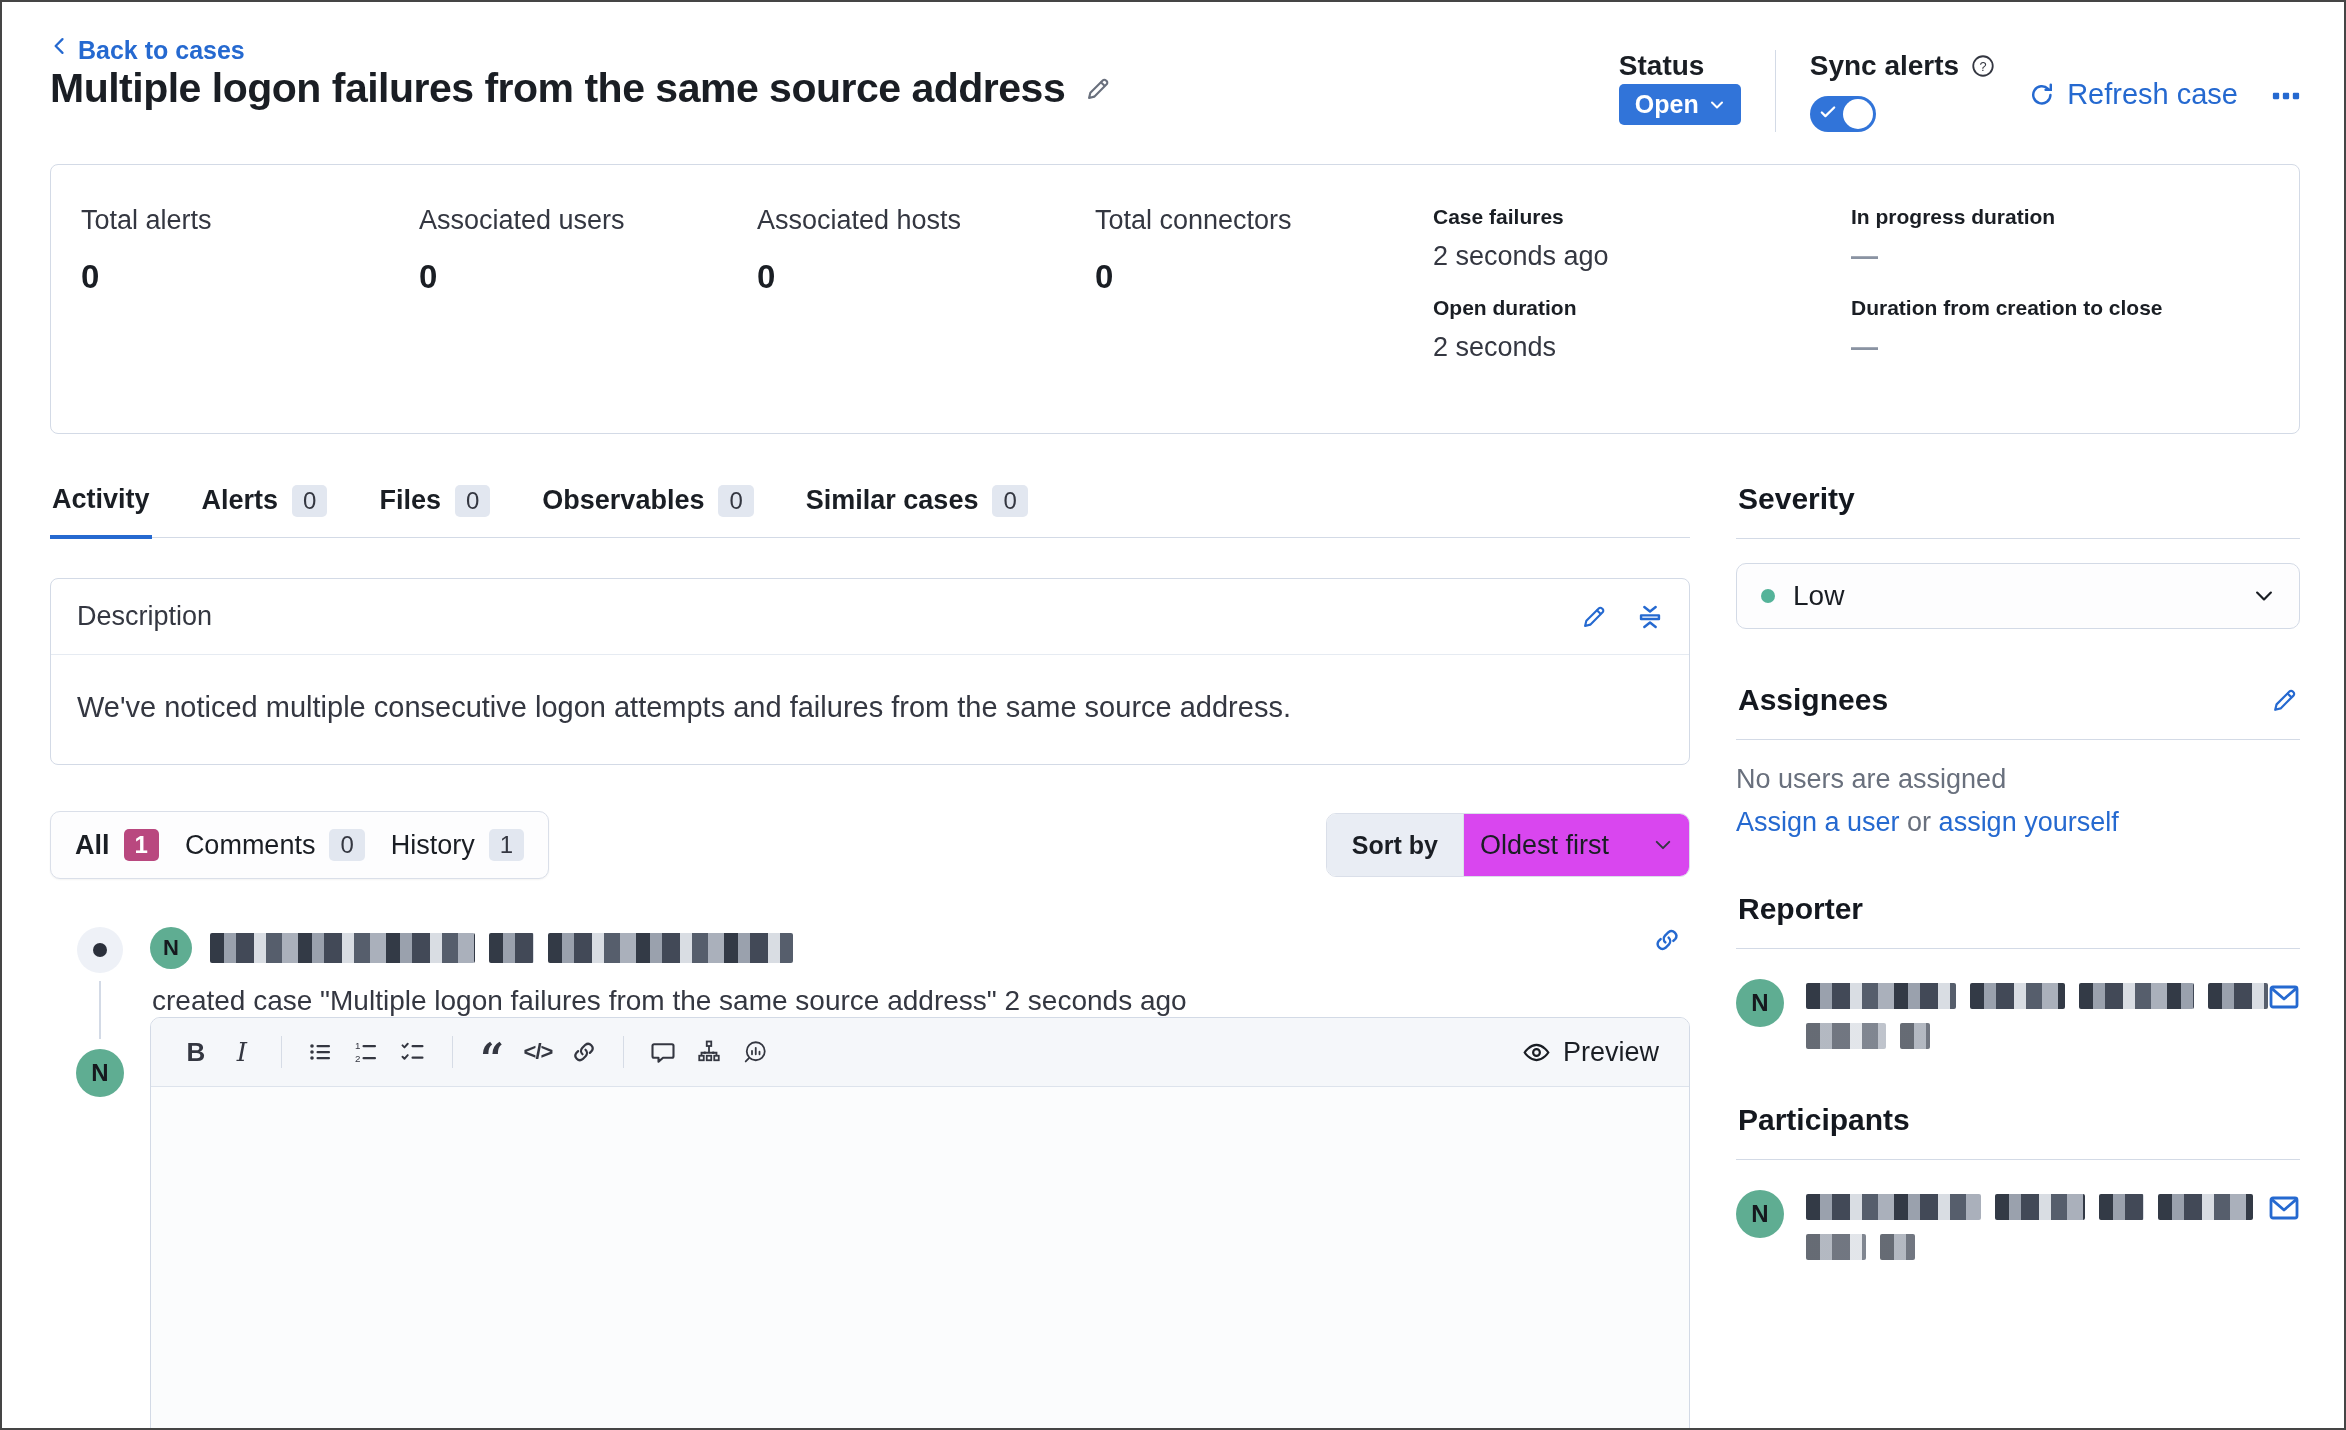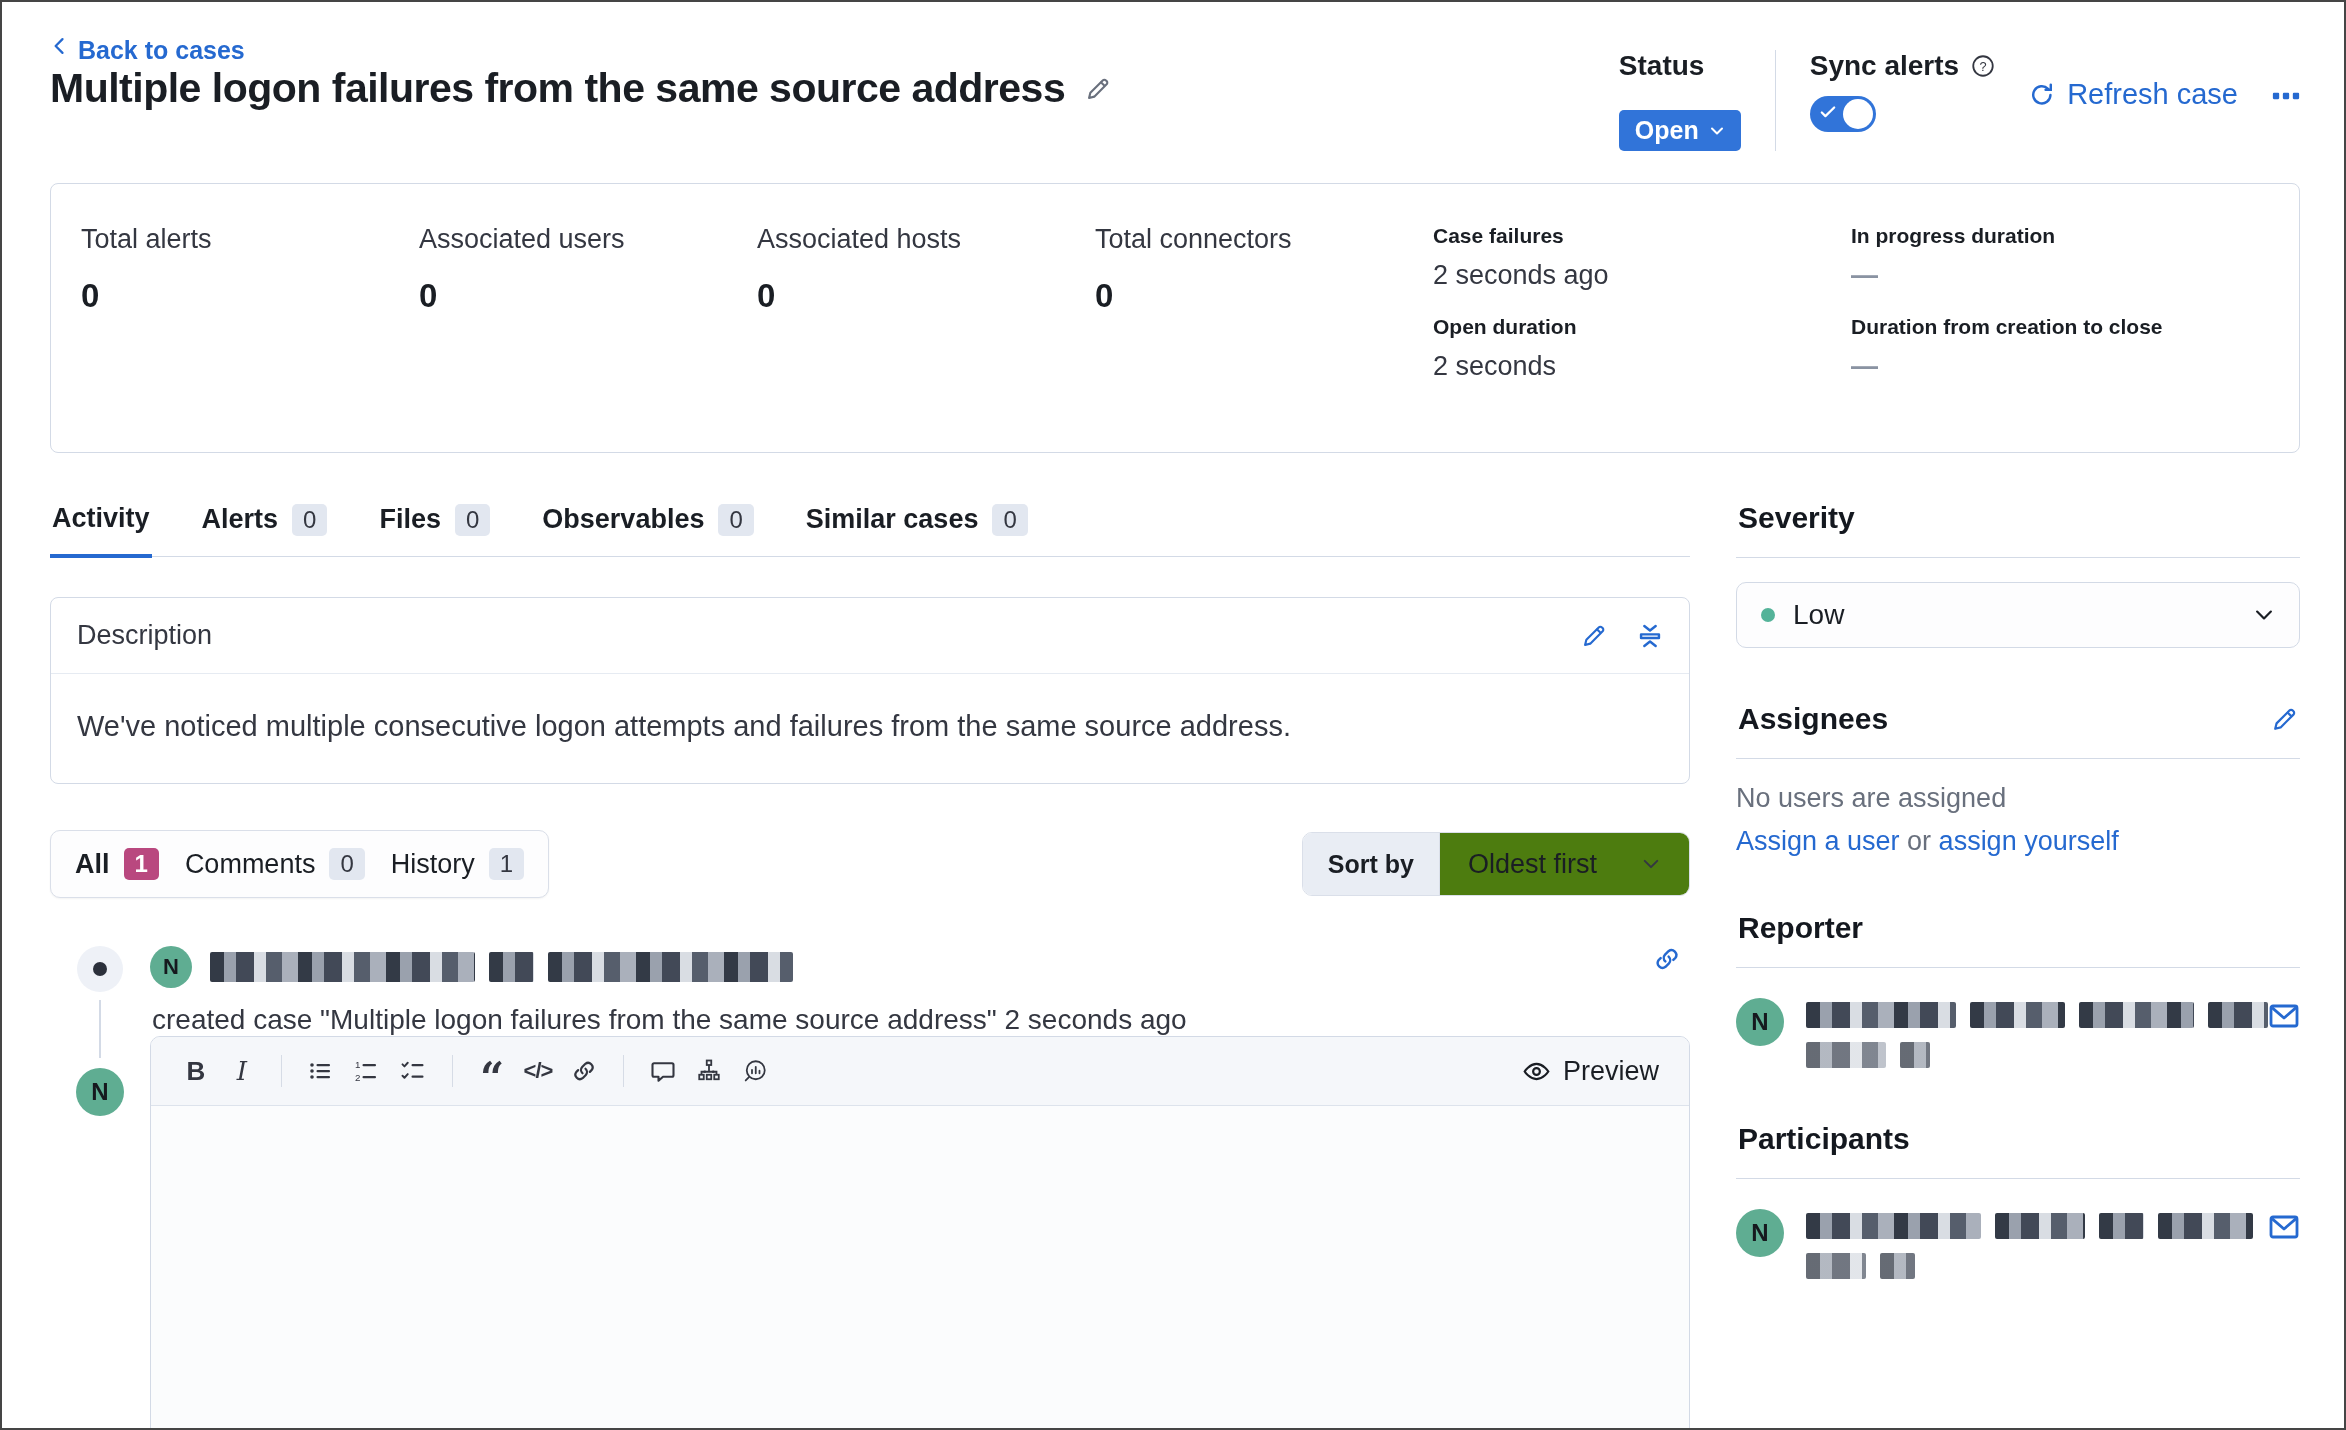--- a/index.html
+++ b/index.html
@@ -33,21 +33,21 @@
   .back-link{display:inline-flex;align-items:flex-start;gap:8px;color:var(--primary);font-size:25px;font-weight:600;cursor:pointer;}
   .back-link svg{width:20px;height:20px;}
   .title-row{display:flex;align-items:center;gap:20px;}
   .page-title{font-size:41px;font-weight:700;color:var(--ink);margin:0;letter-spacing:-0.5px;}
   .title-edit{color:var(--muted);display:inline-flex;}
   .title-edit svg{width:26px;height:26px;}
 
   .header-right{display:flex;align-items:flex-start;gap:34px;margin-top:14px;}
   .status-block{display:flex;flex-direction:column;justify-content:center;}
   .hdr-label{font-size:28px;font-weight:700;color:var(--ink);}
-  .status-badge{margin-top:28px;align-self:flex-start;display:inline-flex;align-items:center;gap:10px;
+  .status-badge{margin-top:2px;align-self:flex-start;display:inline-flex;align-items:center;gap:10px;
     background:var(--badge-blue);color:#fff;font-size:25px;font-weight:600;padding:6px 16px;border-radius:5px;cursor:pointer;}
   .status-badge svg{width:16px;height:16px;}
   .vdivider{width:1px;align-self:stretch;background:var(--border);}
   .sync-block{display:flex;flex-direction:column;}
   .sync-label-row{display:flex;align-items:center;gap:12px;}
   .q-icon{color:var(--body);display:inline-flex;}
   .q-icon svg{width:24px;height:24px;}
   .toggle{margin-top:14px;width:66px;height:36px;border-radius:18px;background:var(--badge-blue);position:relative;cursor:pointer;}
   .toggle .check{position:absolute;left:9px;top:7px;color:#fff;}
   .toggle .check svg{width:18px;height:18px;}
@@ -89,21 +89,21 @@
   .desc-body{padding:36px 26px 40px;font-size:29px;color:var(--body);}
 
   
   .filter-row{margin-top:46px;display:flex;justify-content:space-between;align-items:center;}
   .filter-group{display:flex;align-items:center;gap:26px;border:1px solid #dadfe9;border-radius:10px;padding:17px 24px;background:#fdfdfe;box-shadow:0 1px 2px rgba(0,0,0,.05);}
   .filter-item{display:flex;align-items:center;gap:14px;font-size:27px;color:var(--ink);cursor:pointer;}
   .filter-item .label-bold{font-weight:700;}
   .pink-badge{background:var(--accent-pink);color:#fff;font-size:24px;font-weight:700;border-radius:5px;padding:2px 11px;}
   .sort-group{display:flex;align-items:stretch;border:1px solid #dadfe9;border-radius:10px;overflow:hidden;height:64px;}
   .sort-prepend{background:#e9edf4;display:flex;align-items:center;padding:0 25px;font-size:25px;font-weight:700;color:var(--ink);border-right:1px solid #dadfe9;}
-  .sort-select{background:#4d7c0f;display:flex;align-items:center;gap:44px;padding:0 28px;font-size:27px;color:var(--ink);cursor:pointer;text-align:right;}
+  .sort-select{background:#d946ef;display:flex;align-items:center;gap:44px;padding:0 16px;font-size:27px;color:var(--ink);cursor:pointer;text-align:right;}
   .sort-select svg{width:20px;height:20px;}
 
   
   .feed-row{display:flex;margin-top:48px;}
   .rail-col{width:100px;display:flex;flex-direction:column;align-items:center;flex-shrink:0;}
   .marker{width:46px;height:46px;border-radius:50%;background:#eef1f7;display:flex;align-items:center;justify-content:center;}
   .marker-dot{width:14px;height:14px;border-radius:50%;background:#2b303b;}
   .rail-line{width:2px;flex:1;background:var(--border);margin-top:8px;}
   .feed-main{flex:1;position:relative;}
   .comment-head{display:flex;align-items:center;gap:18px;}

